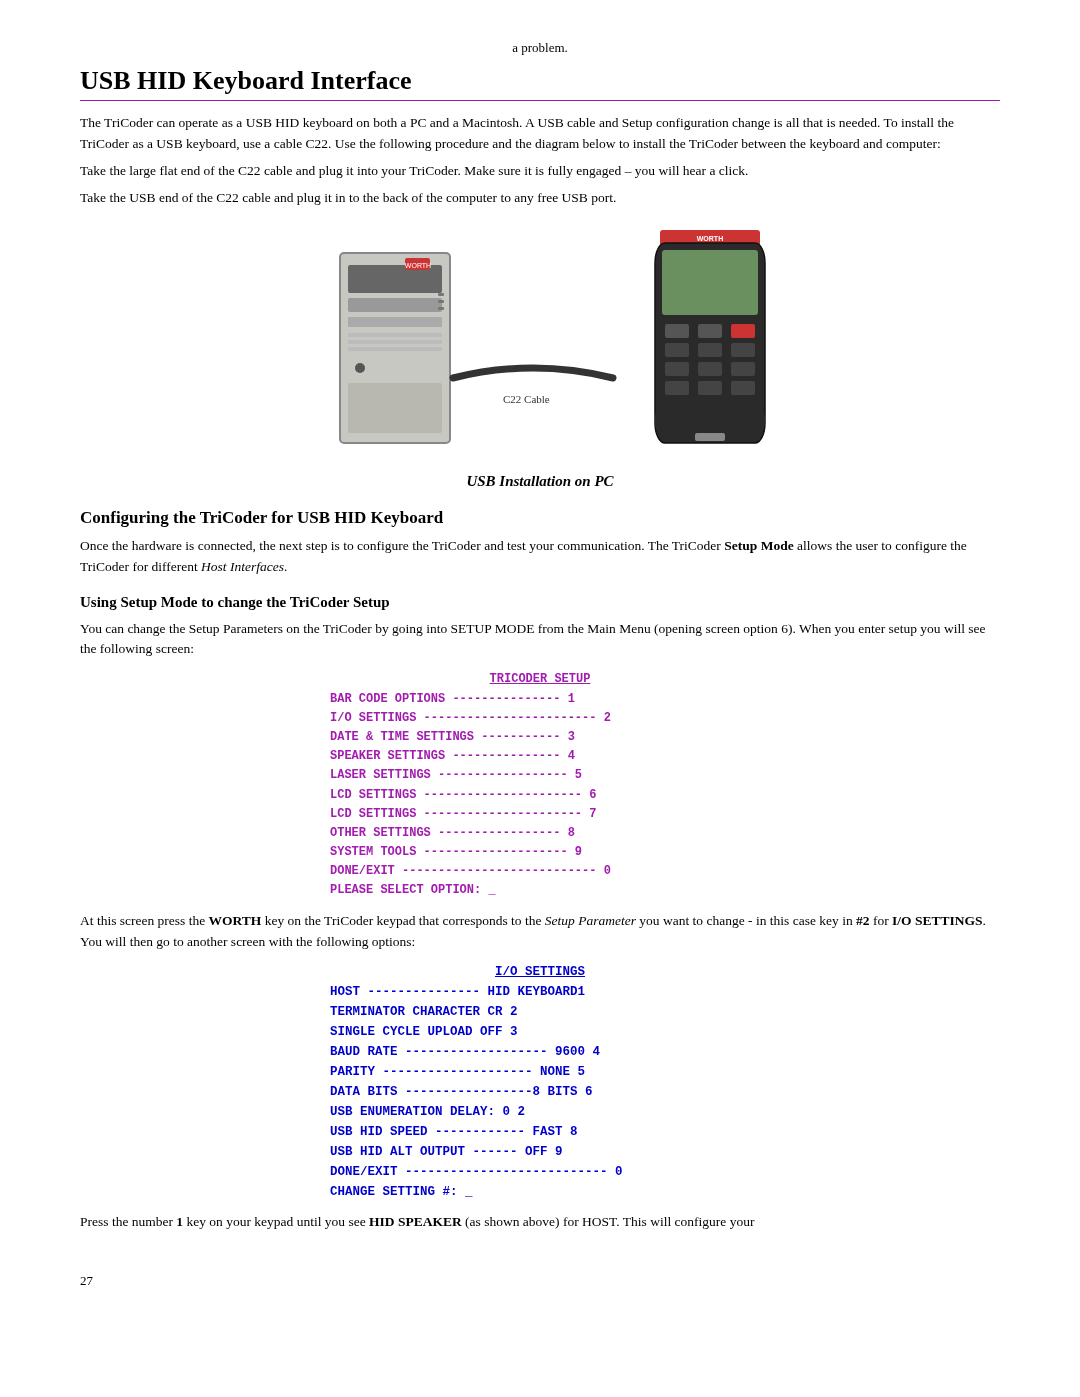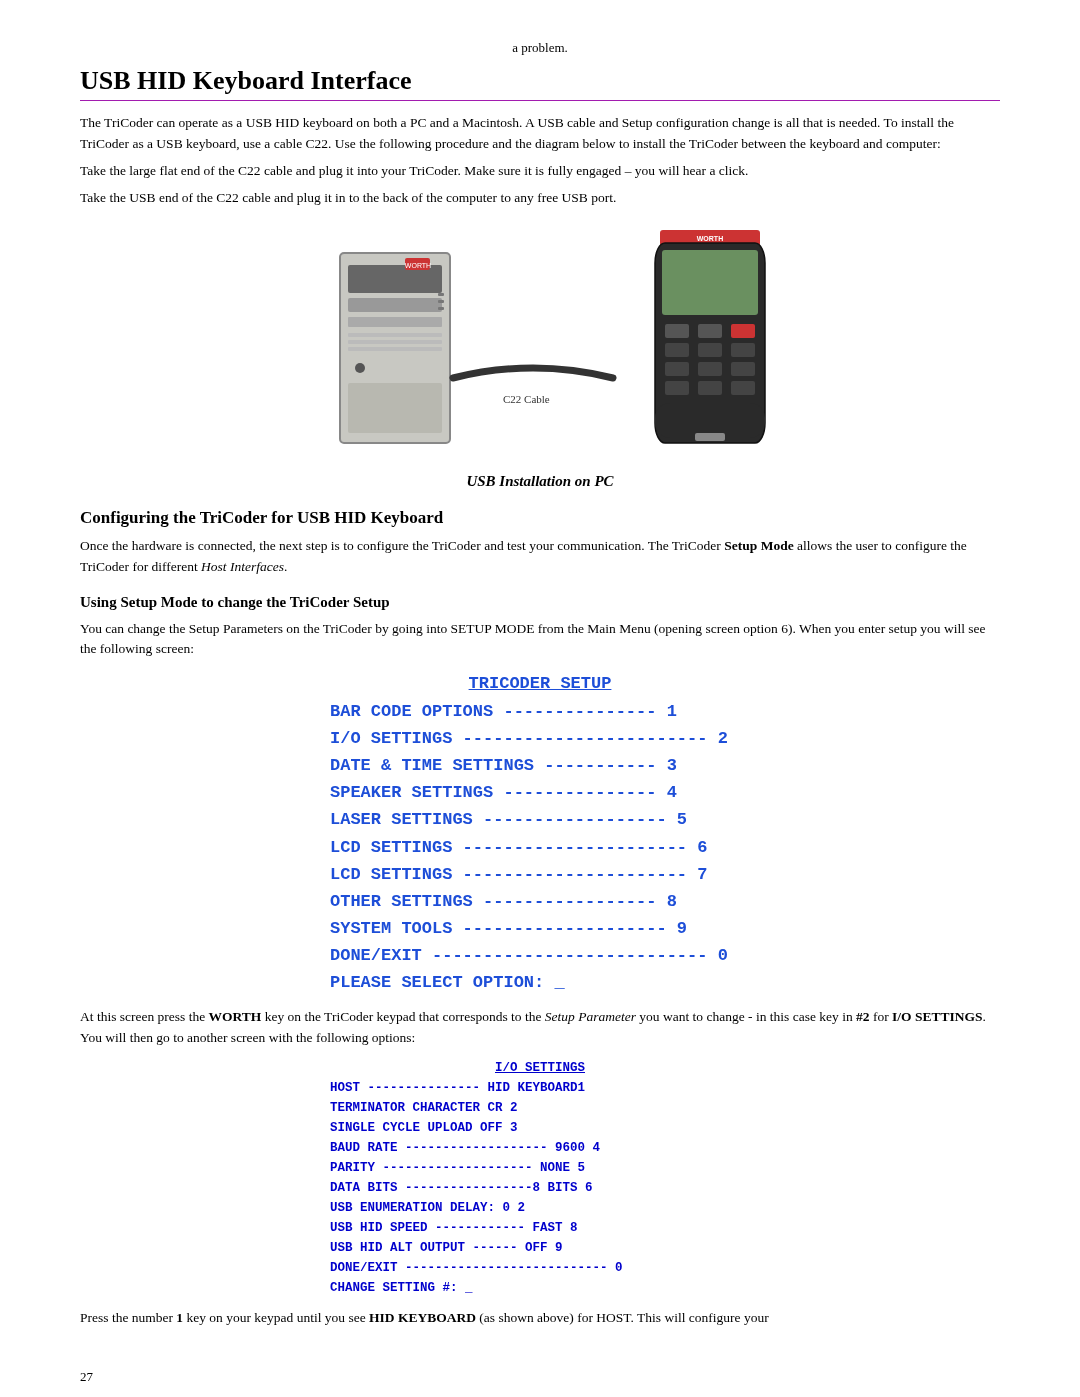--- a/index.html
+++ b/index.html
@@ -57,22 +57,22 @@
       display: flex;
       align-items: flex-end;
       position: relative;
       width: 480px;
       height: 240px;
       justify-content: center;
     }
     
     .setup-box {
       font-family: 'Courier New', Courier, monospace;
-      font-size: 17px;
-      color: #1d4ed8;
+      font-size: 12px;
+      color: #a21caf;
       font-weight: bold;
       margin: 10px auto;
       width: 420px;
       line-height: 1.6;
     }
     .setup-box .menu-title {
       text-align: center;
       text-decoration: underline;
     }
     .io-box {
@@ -214,16 +214,16 @@
   <div>PARITY --------------------   NONE  5</div>
   <div>DATA BITS -----------------8 BITS  6</div>
   <div>USB ENUMERATION DELAY: 0    2</div>
   <div>USB HID SPEED  ------------ FAST  8</div>
   <div>USB HID ALT OUTPUT ------ OFF  9</div>
   <div>DONE/EXIT --------------------------- 0</div>
   <div>CHANGE SETTING #:  _</div>
 </div>
 
 <p class="body-text">
-  Press the number <strong>1</strong> key on your keypad until you see <strong>HID KEYBOARD</strong> (as shown above) for HOST.  This will configure your
+  Press the number <strong>1</strong> key on your keypad until you see <strong>HID SPEAKER</strong> (as shown above) for HOST.  This will configure your
 </p>
 
 <div class="page-number">27</div>
 
 </body></html>

